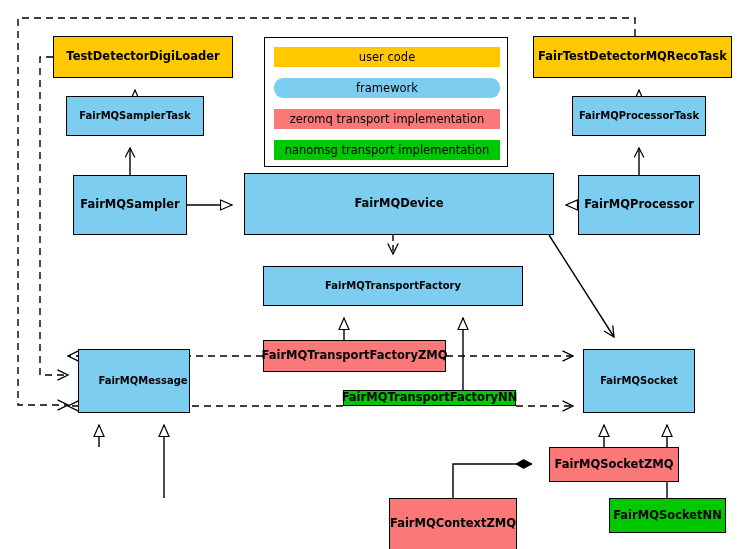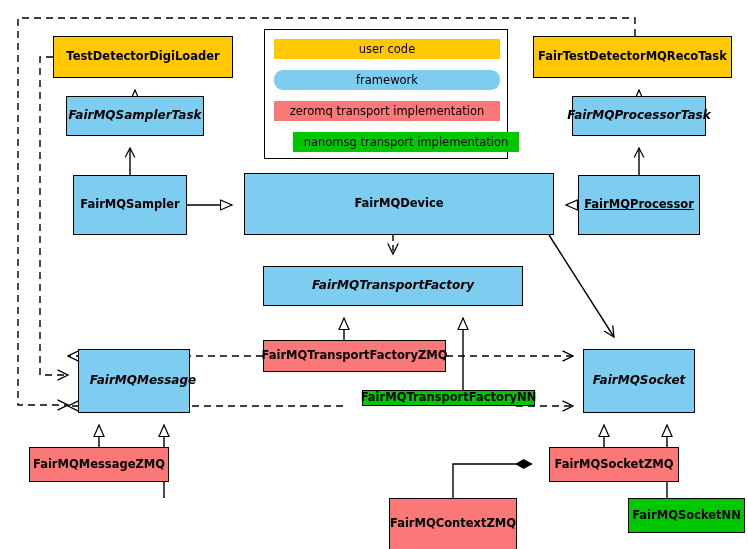--- a/index.html
+++ b/index.html
@@ -11,26 +11,26 @@
             pointer-events:none;}
 
   .node{position:absolute;box-sizing:border-box;border:1.4px solid #000;
         display:flex;align-items:center;justify-content:center;
         text-align:center;line-height:1.15;z-index:2;}
   .node span{display:block;padding:0 4px;}
 
   .c-user{background:#ffc800;}
   .c-fw{background:#7dcdf0;}
   .c-zmq{background:#fa7878;}
-  .c-nn{background:#00c800;margin-left:19px;}
+  .c-nn{background:#00c800;}
 
   .t-bold{font-weight:bold;font-style:normal;font-size:11.5px;color:#000;}
-  .t-ital{font-weight:bold;font-style:italic;font-size:12px;color:#000;}
+  .t-ital{font-weight:bold;font-size:10px;color:#000;}
 
-  #legend{position:absolute;left:264px;top:29px;width:244px;height:130px;
+  #legend{position:absolute;left:264px;top:37px;width:244px;height:130px;
           background:#ffffff;border:1.4px solid #000;z-index:3;
           padding:8px;box-sizing:border-box;}
   .leg-row{position:absolute;left:9px;width:226px;height:20px;
            display:flex;align-items:center;justify-content:center;
            font-size:11.5px;color:#000;}
   .leg-0{top:9px;}
   .leg-1{top:40px;border-radius:9px;}
   .leg-2{top:71px;}
   .leg-3{top:102px;}
 </style>
@@ -125,21 +125,21 @@
     </div>
 
   <div class="node c-user" style="left:533px;top:36px;width:199px;height:42px;">
     <span class="t-bold">FairTestDetectorMQRecoTask</span>
     </div>
 
   <div class="node c-fw" style="left:572px;top:96px;width:134px;height:40px;">
     <span class="t-ital">FairMQProcessorTask</span>
     </div>
 
-  <div class="node c-fw" style="left:578px;top:175px;width:122px;height:60px;text-decoration:underline;">
+  <div class="node c-fw" style="left:578px;top:175px;width:122px;height:60px;">
     <span class="t-bold">FairMQProcessor</span>
     </div>
 
   <div class="node c-fw" style="left:263px;top:266px;width:260px;height:40px;">
     <span class="t-ital">FairMQTransportFactory</span>
     </div>
 
   <div class="node c-zmq" style="left:263px;top:340px;width:183px;height:32px;">
     <span class="t-bold">FairMQTransportFactoryZMQ</span>
     </div>
@@ -149,23 +149,20 @@
     </div>
 
   <div class="node c-fw" style="left:78px;top:349px;width:112px;height:64px;padding-left:18px;">
     <span class="t-ital">FairMQMessage</span>
     </div>
 
   <div class="node c-fw" style="left:583px;top:349px;width:112px;height:64px;">
     <span class="t-ital">FairMQSocket</span>
     </div>
 
-  <div class="node c-zmq" style="left:29px;top:447px;width:140px;height:35px;">
-    <span class="t-bold">FairMQMessageZMQ</span>
-    </div>
 
 
   <div class="node c-zmq" style="left:549px;top:447px;width:130px;height:35px;">
     <span class="t-bold">FairMQSocketZMQ</span>
     </div>
 
   <div class="node c-nn" style="left:609px;top:498px;width:117px;height:35px;">
     <span class="t-bold">FairMQSocketNN</span>
     </div>
 

